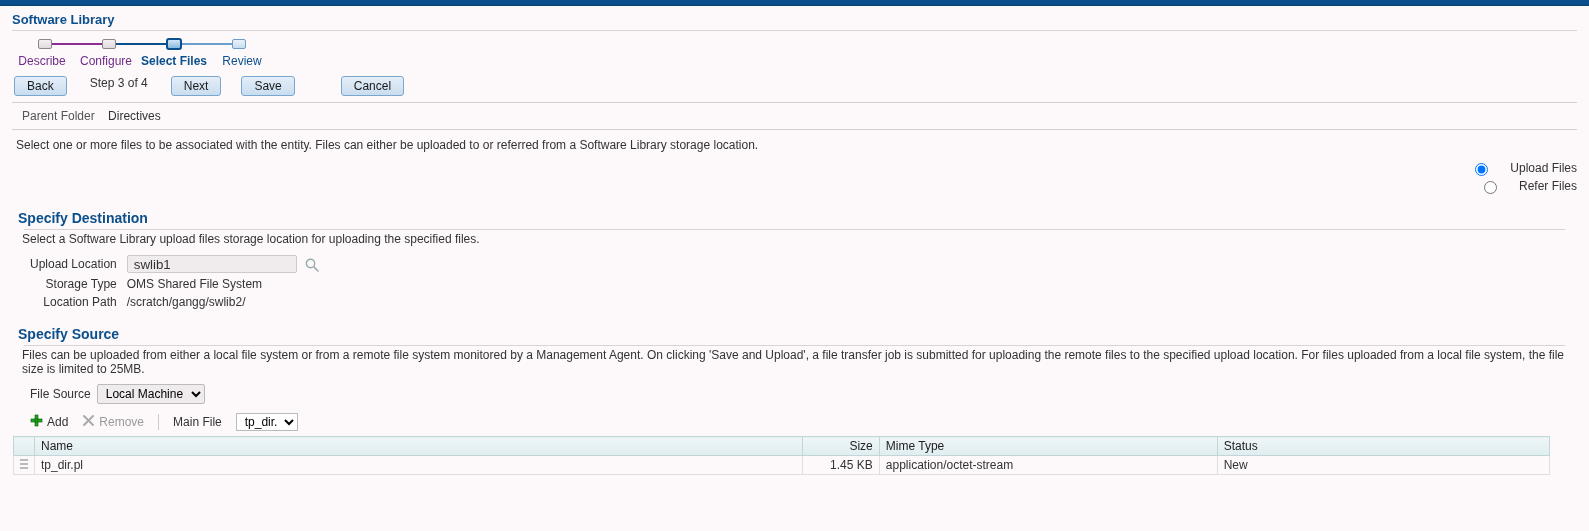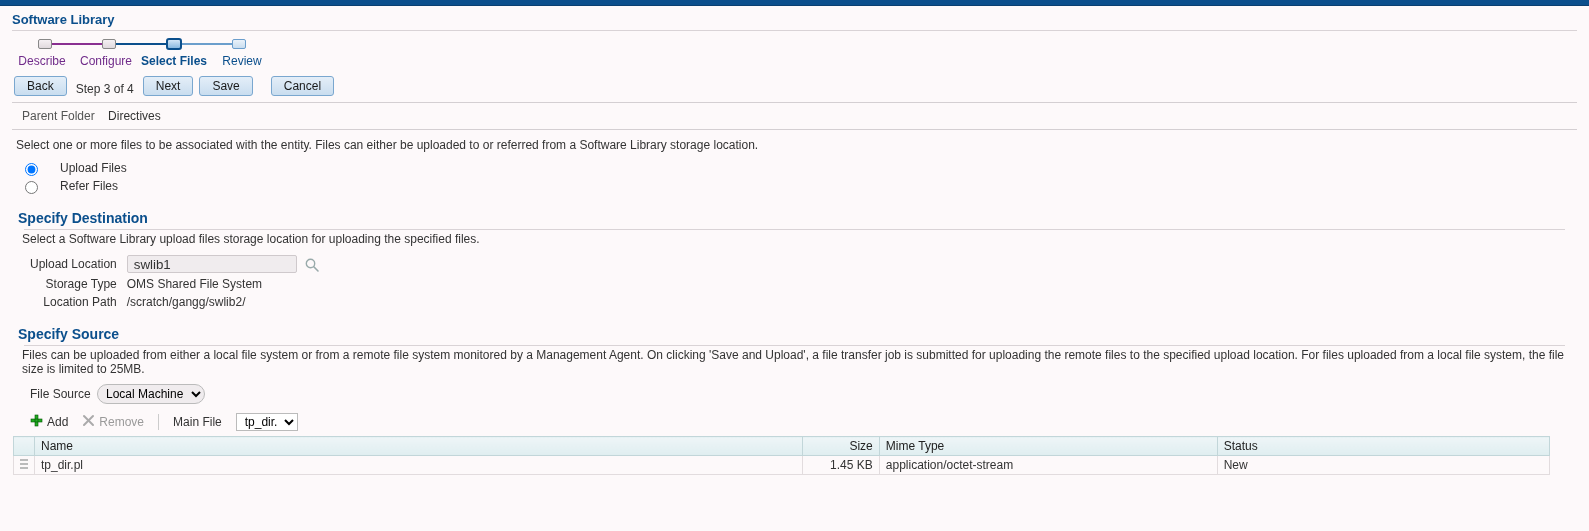--- a/index.html
+++ b/index.html
@@ -80,21 +80,21 @@
     display: flex;
     align-items: center;
     justify-content: space-between;
     padding: 2px 12px 6px 14px;
   }
   .page-heading {
     color: #0b4f8c;
     font-weight: bold;
     font-size: 17px;
   }
-  .btn-bar { display: flex; align-items: flex-end; gap: 6px; }
+  .btn-bar { display: flex; align-items: flex-start; gap: 20px; }
   .btn {
     border: 1px solid #7aa7cf;
     background: linear-gradient(#e4eef8, #c9ddef);
     color: #1a1a1a;
     font-size: 12px;
     padding: 2px 12px;
     border-radius: 3px;
     cursor: pointer;
   }
   .step-text { font-size: 12px; color: #333; padding: 0 3px; }
@@ -103,21 +103,21 @@
     border: 1px solid #d4cfd2;
     border-left: none;
     border-right: none;
     background: #fdf9fa;
     padding: 6px 10px;
     margin-bottom: 8px;
   }
   .pf-label { color: #555; margin-right: 10px; }
   .instruction { padding: 0 4px 8px 4px; color: #333; }
   .radio-group { padding: 0 0 10px 8px; }
-  .radio-row { display: flex; align-items: center; gap: 19px; margin-bottom: 2px;}
+  .radio-row { display: flex; align-items: center; gap: 19px; margin-bottom: 2px; justify-content: flex-end;}
   .section-title {
     color: #0b4f8c;
     font-weight: bold;
     font-size: 14px;
     padding: 4px 0 3px 6px;
   }
   .sub-instruction { padding: 2px 0 6px 10px; color: #333; }
   .form-table { margin-left: 12px; }
   .form-table td { padding: 1px 4px; vertical-align: middle; font-size: 12px; white-space: nowrap; }
   .form-table .flabel { text-align: right; color: #333; }
@@ -131,22 +131,21 @@
     color: #333;
   }
   .search-icon svg { width: 16px; height: 16px; vertical-align: middle; margin-left: 4px; cursor: pointer; }
   .fs-row { display: flex; align-items: center; gap: 6px; padding: 2px 0 6px 18px; }
   .select-like {
     border: 1px solid #bbb;
     background: #f0ecee;
     font-size: 12px;
     padding: 1px 4px;
     height: 20px;
-    border-radius: 10px;
-    text-align: center;
+    border-radius: 2px;
   }
   .toolbar {
     display: flex;
     align-items: center;
     gap: 14px;
     padding: 3px 0 3px 18px;
   }
   .tool-btn { display: flex; align-items: center; gap: 4px; cursor: pointer; }
   .tool-btn.disabled { color: #9a9a9a; cursor: default; }
   .tool-sep { width: 1px; height: 16px; background: #ccc; }

